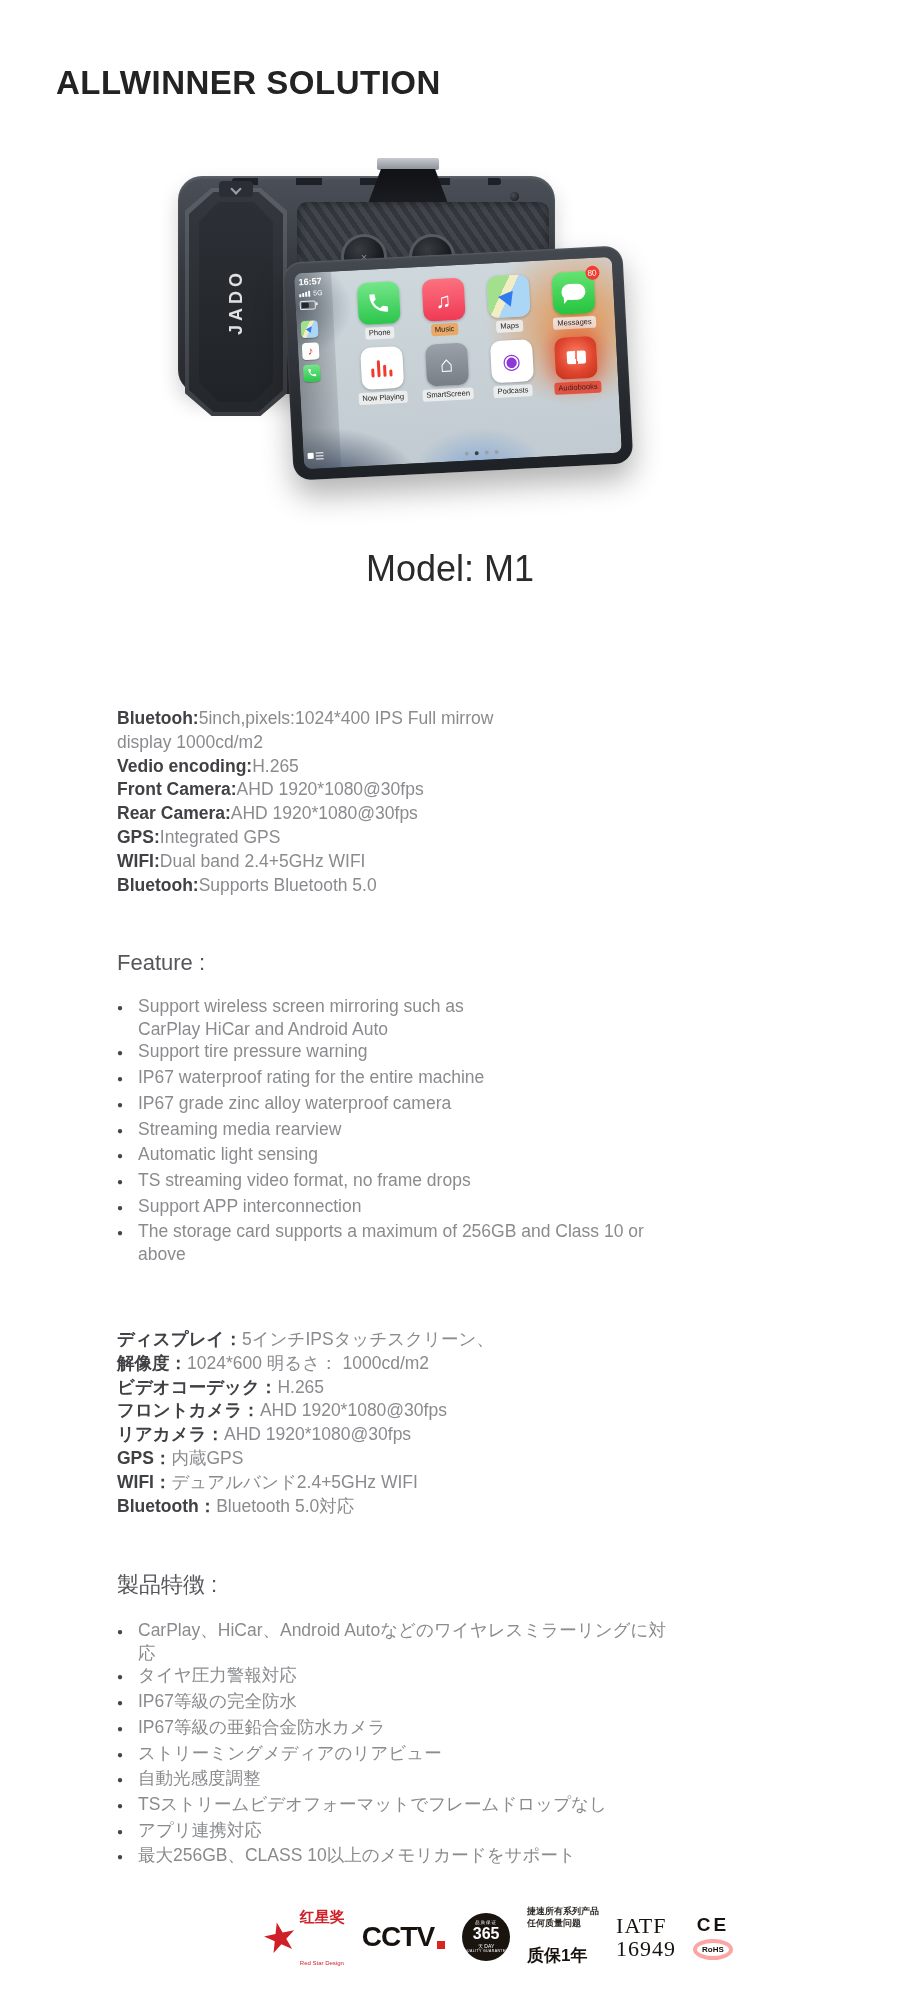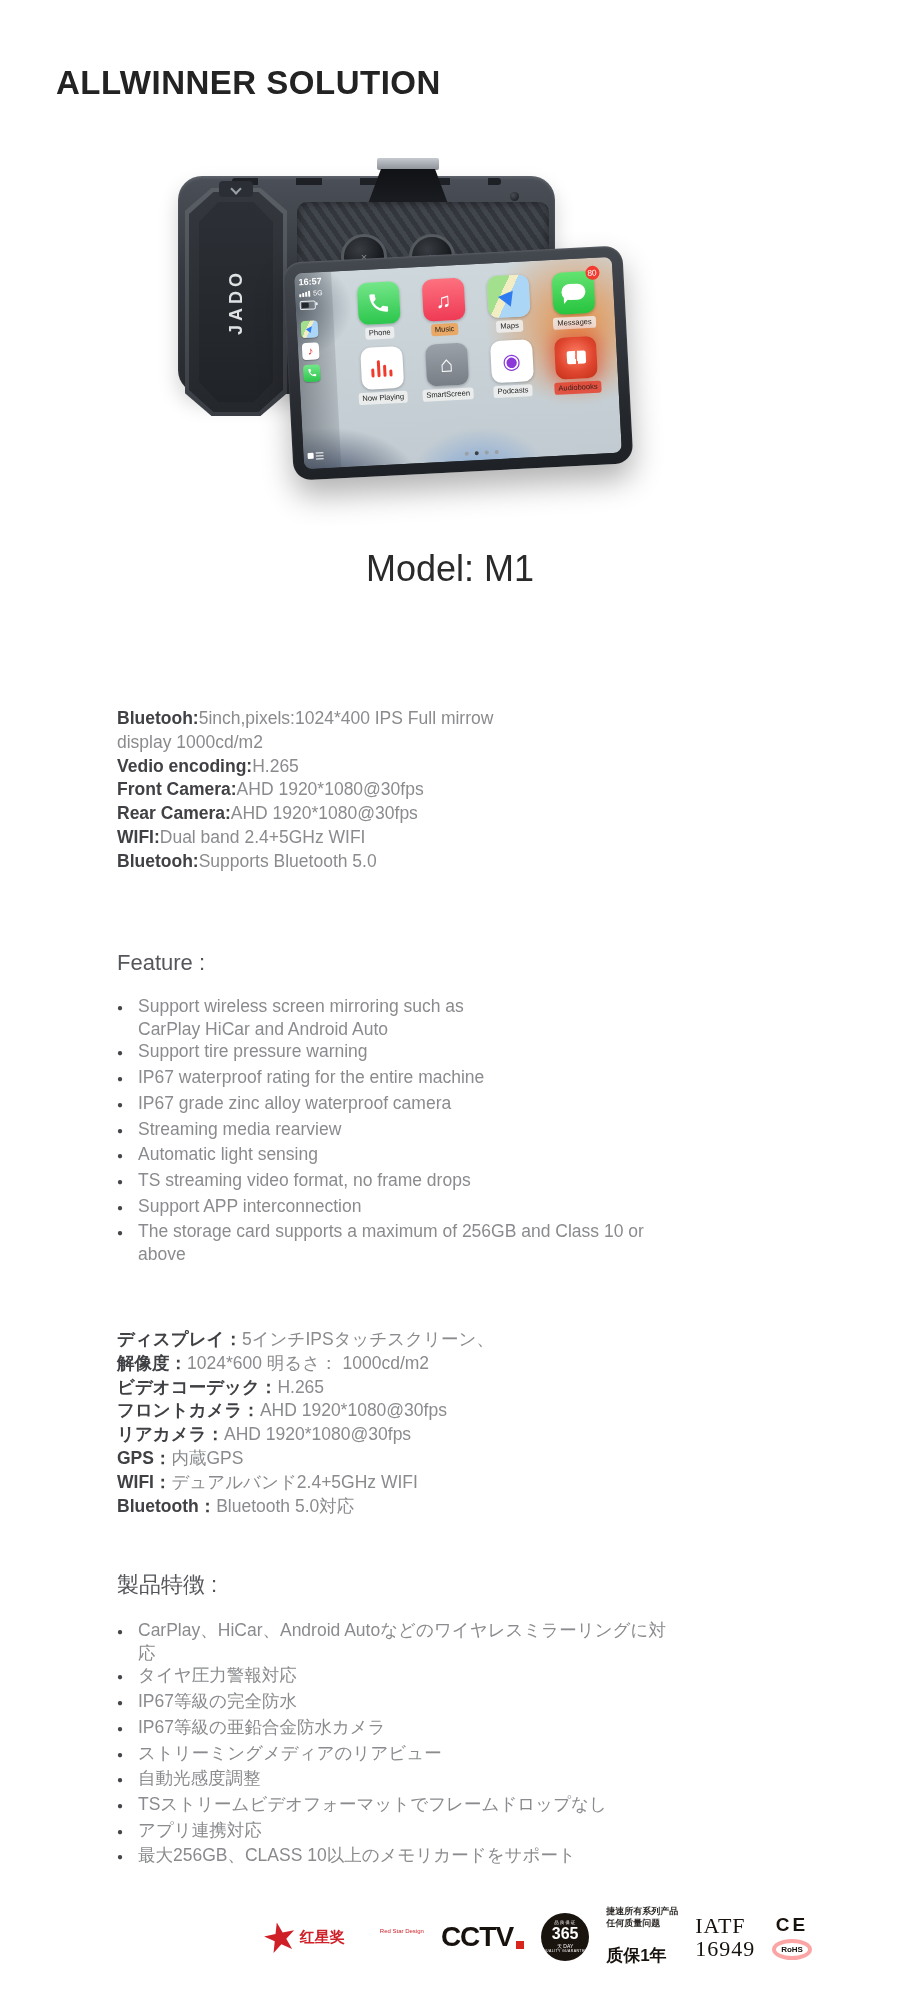--- a/index.html
+++ b/index.html
@@ -135,21 +135,21 @@
   .h2{font-size:22px;color:#55565a;font-weight:400;margin:0 0 19px 0;}
   .feat{display:flex;font-size:17.5px;line-height:22.7px;color:#8a8b8e;white-space:pre-line;}
   .feat .dot{flex:none;width:21px;color:#45464a;}
   .feat .dot::before{content:"●";font-size:10px;position:relative;top:-1px;}
 
   
   .footer{position:absolute;left:262px;top:1906px;display:flex;align-items:center;gap:17px;}
   .redstar{display:flex;align-items:center;gap:2px;}
   .star-icon{font-size:40px;color:#cf2028;line-height:1;transform:rotate(-12deg);}
   .star-icon::before{content:"★";}
-  .redstar-text{display:flex;flex-direction:row;gap:35px;}
+  .redstar-text{display:flex;flex-direction:column;gap:35px;}
   .redstar-cn{font-size:15px;font-weight:700;color:#cf2028;line-height:1.15;}
   .redstar-en{font-size:6px;color:#cf2028;}
   .cctv{display:flex;align-items:flex-end;gap:3px;}
   .cctv-word{font-size:28px;font-weight:800;letter-spacing:-1px;color:#17120e;line-height:1;}
   .cctv-dot{width:8px;height:8px;background:#d8261f;margin-bottom:2px;}
   .b365{width:48px;height:48px;border-radius:50%;background:#1a140f;color:#fff;display:flex;
         flex-direction:column;align-items:center;justify-content:center;text-align:left;flex:none;}
   .b365-top{font-size:4.5px;letter-spacing:1px;}
   .b365-num{font-size:16px;font-weight:700;line-height:1.1;}
   .b365-sub{font-size:5px;}
@@ -321,20 +321,21 @@
 
       <div class="spec"><b>Bluetooh:</b><span>5inch,pixels:1024*400 IPS Full mirrow
 display 1000cd/m2</span></div>
 
       <div class="spec"><b>Vedio encoding:</b><span>H.265</span></div>
 
       <div class="spec"><b>Front Camera:</b><span>AHD 1920*1080@30fps</span></div>
 
       <div class="spec"><b>Rear Camera:</b><span>AHD 1920*1080@30fps</span></div>
 
+      <div class="spec"><b>GPS:</b><span>Integrated GPS</span></div>
 
       <div class="spec"><b>WIFI:</b><span>Dual band 2.4+5GHz WIFI</span></div>
 
       <div class="spec"><b>Bluetooh:</b><span>Supports Bluetooth 5.0</span></div>
 
   </div>
 
   <div class="featblock feat-en">
     <div class="h2">Feature :</div>
     <div>

